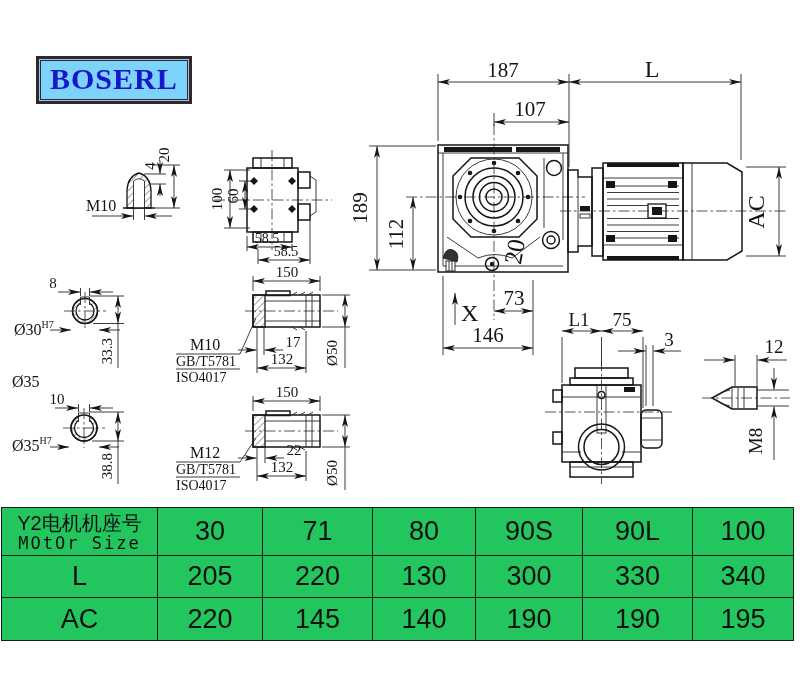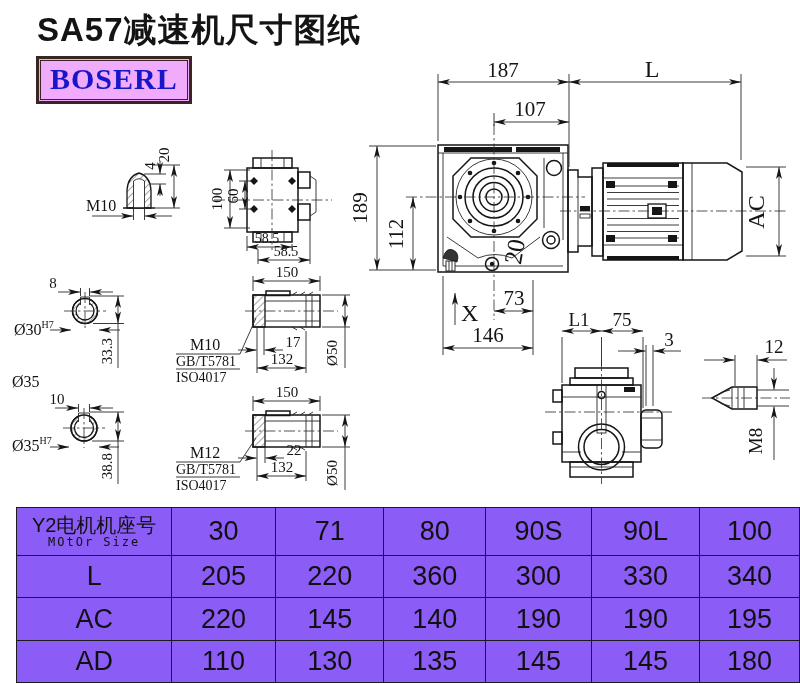--- a/index.html
+++ b/index.html
@@ -1,46 +1,45 @@
 <!DOCTYPE html>
 <html><head>
 <meta charset="utf-8">
 <style>
   html,body{margin:0;padding:0;background:#fff}
   .stage{position:relative;width:800px;height:684px;background:#fff;overflow:hidden;
          font-family:"Liberation Serif",serif;}
   .title{position:absolute;left:37px;top:8px;font-size:33px;font-weight:bold;color:#141414;
          font-family:"Liberation Sans",sans-serif;letter-spacing:1px;white-space:nowrap}
-  .logo{position:absolute;left:36px;top:56px;border:3px solid #3b2424;background:#f0abfc;padding:1px}
+  .logo{position:absolute;left:36px;top:56px;border:3px solid #3b2424;background:#7dd3fc;padding:1px}
   .logo-inner{border:1px solid #3b2424;padding:0 9px 2px 9px;font-family:"Liberation Serif",serif;
               font-weight:bold;font-size:30px;color:#1717c9;letter-spacing:1px;line-height:36px}
   svg{position:absolute;left:0;top:0}
   .t{stroke:#161616;stroke-width:1.5;fill:none;stroke-linejoin:miter}
   .n{stroke:#262626;stroke-width:0.9;fill:none}
   .d{stroke:#2a2a2a;stroke-width:0.8;fill:none;stroke-dasharray:11 3 2.5 3}
   .blk{fill:#161616;stroke:none}
   .hh{fill:url(#hatch);stroke:#161616;stroke-width:1.3}
   text{fill:#141414;font-family:"Liberation Serif",serif}
   .f10{font-size:10px}.f14{font-size:14px}.f15{font-size:15px}.f16{font-size:16px}
   .f19{font-size:19px}.f21{font-size:21px}.f24{font-size:24px}.f25{font-size:25px}
   .mid{text-anchor:middle}
-  .spec{position:absolute;left:16px;top:507px;border-collapse:collapse;table-layout:fixed;background:#8b5cf6}
+  .spec{position:absolute;left:1px;top:507px;border-collapse:collapse;table-layout:fixed;background:#22c55e}
   .spec td{border:1.8px solid #1b1b1b;text-align:center;vertical-align:middle;padding:0;
            font-family:"Liberation Sans",sans-serif;font-size:27px;color:#101010}
   .spec td.hd{font-size:27px}
   .hcell{line-height:1.1;padding:1px 0 0 0}
   .hcn{font-family:"Liberation Sans",sans-serif;font-size:20px;color:#101010;white-space:nowrap}
-  .hen{font-family:"DejaVu Sans Mono",monospace;font-size:12px;letter-spacing:2px;color:#101010;white-space:nowrap}
+  .hen{font-family:"DejaVu Sans Mono",monospace;font-size:17px;letter-spacing:2px;color:#101010;white-space:nowrap}
 </style>
 </head>
 <body>
 
 <div class="stage">
 
-  <div class="title">SA57减速机尺寸图纸</div>
   <div class="logo">
     <div class="logo-inner">BOSERL</div>
   </div>
 
   <svg width="800" height="507" viewBox="0 0 800 507">
     <defs>
       <pattern id="hatch" patternUnits="userSpaceOnUse" width="5" height="5" patternTransform="rotate(45)">
         <line x1="0" y1="0" x2="0" y2="5" stroke="#4a4a4a" stroke-width="1"></line>
       </pattern>
       <marker id="ar" markerWidth="14" markerHeight="8" refX="12.5" refY="3" orient="auto-start-reverse" markerUnits="userSpaceOnUse">
@@ -394,38 +393,29 @@
       <td class="hd">71</td>
       <td class="hd">80</td>
       <td class="hd">90S</td>
       <td class="hd">90L</td>
       <td class="hd">100</td>
     </tr>
     <tr style="height:42px">
       <td>L</td>
       <td>205</td>
       <td>220</td>
-      <td>360</td>
+      <td>130</td>
       <td>300</td>
       <td>330</td>
       <td>340</td>
     </tr>
     <tr style="height:43px">
       <td>AC</td>
       <td>220</td>
       <td>145</td>
       <td>140</td>
       <td>190</td>
       <td>190</td>
       <td>195</td>
     </tr>
-    <tr style="height:42px">
-      <td>AD</td>
-      <td>110</td>
-      <td>130</td>
-      <td>135</td>
-      <td>145</td>
-      <td>145</td>
-      <td>180</td>
-    </tr>
   </tbody>
     </table>
 </div>
 
 </body></html>

